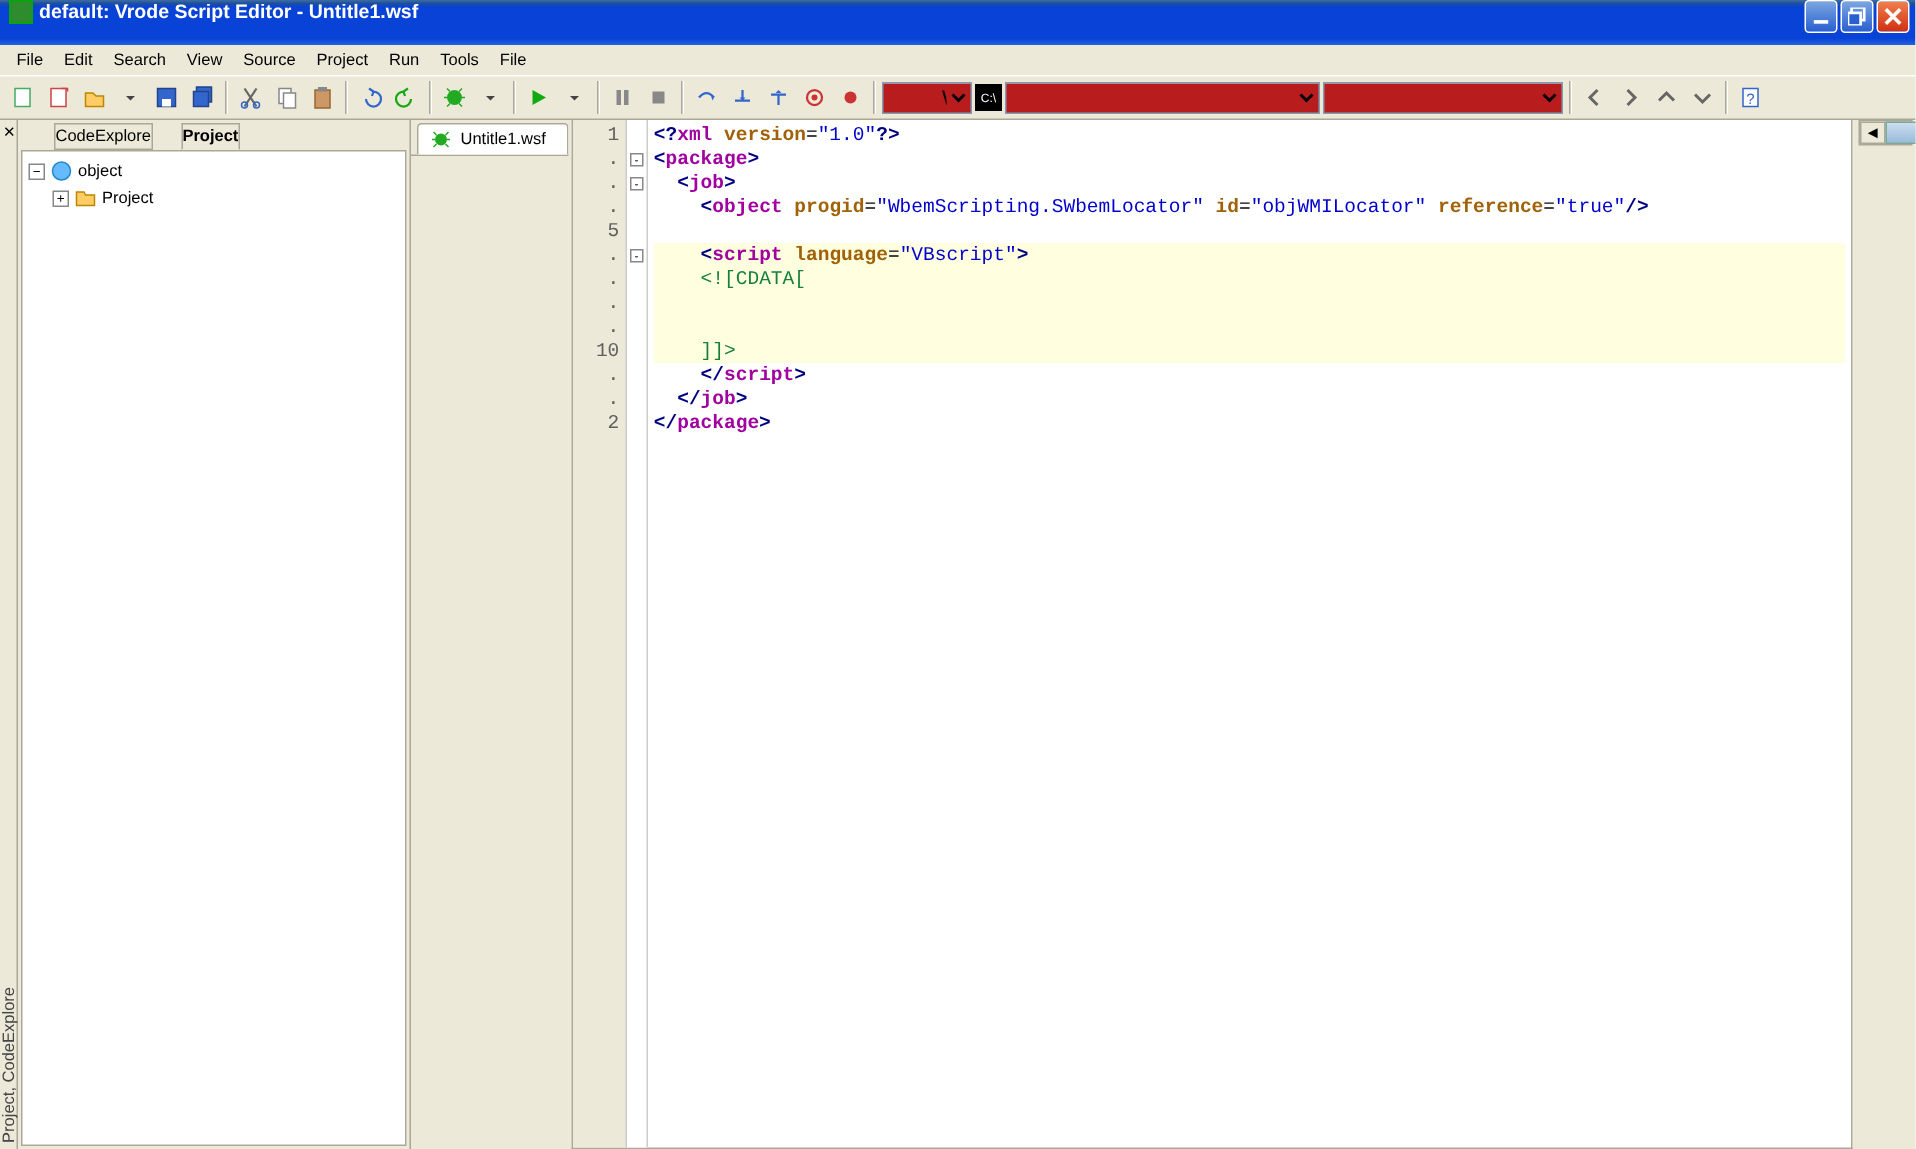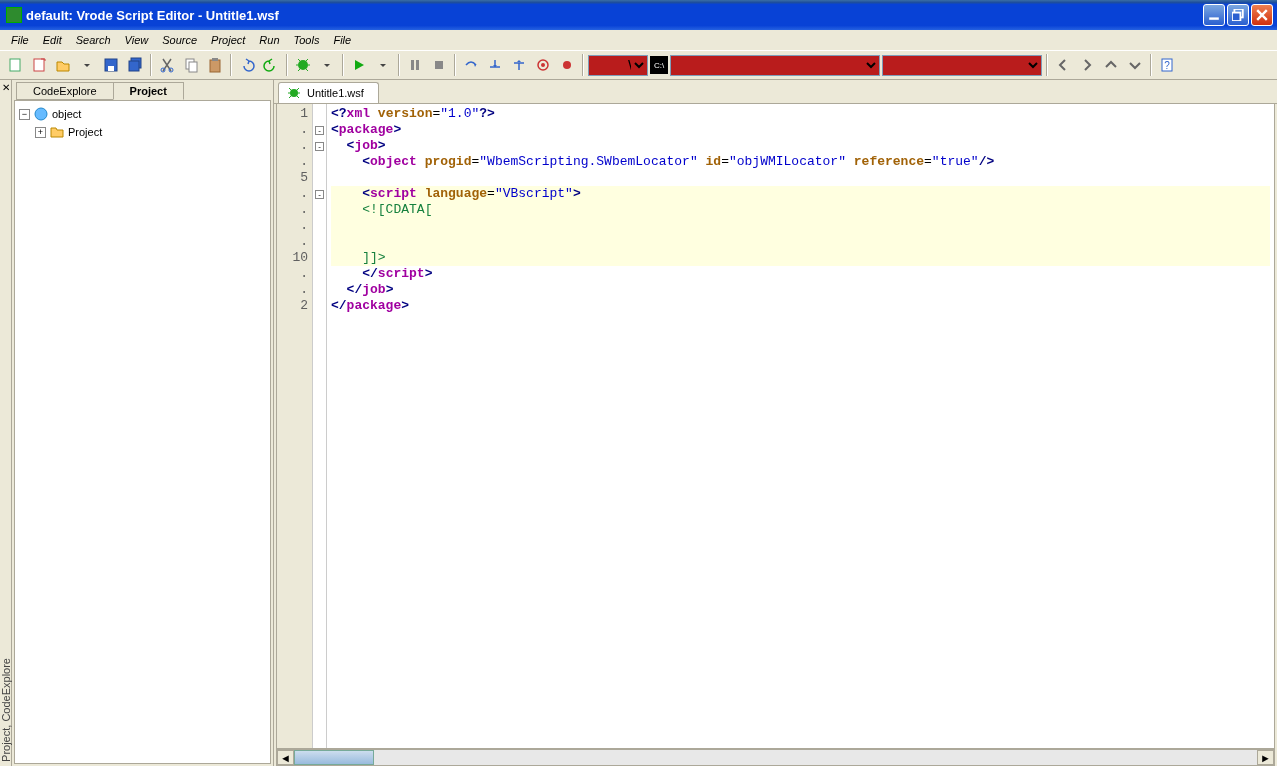--- a/index.html
+++ b/index.html
@@ -1,43 +1,43 @@
 <!DOCTYPE html>
 <html><head>
 <meta charset="utf-8">
 <style>
 * { box-sizing: border-box; margin: 0; padding: 0; }
 body { font-family: Tahoma, Arial, sans-serif; font-size: 11px; background: #ece9d8; width: 1277px; height: 766px; overflow: hidden; display: flex; flex-direction: column; }
-.titlebar { background: linear-gradient(to bottom, #3b6ea5 0%, #1e4e9c 8%, #0842d6 15%, #0842d6 85%, #2561e0 100%); height: 30px; display: flex; align-items: center; color: #fff; font-weight: bold; font-size: 13px; padding-left: 6px; }
+.titlebar { background: linear-gradient(to bottom, #3b6ea5 0%, #1e4e9c 8%, #0842d6 15%, #0842d6 85%, #2561e0 100%); height: 30px; display: flex; align-items: flex-start; color: #fff; font-weight: bold; font-size: 13px; padding-left: 6px; }
 .titlebar .app-icon { width: 16px; height: 16px; background: #2e8b2e; margin-right: 4px; border: 1px solid #0a0; display: inline-block; }
 .titlebar .spacer { flex: 1; }
 .win-btns { display: flex; gap: 2px; padding-right: 4px; }
 .win-btn { width: 22px; height: 22px; border: 1px solid #fff; border-radius: 3px; background: linear-gradient(to bottom,#7ba7e0,#2a5fd0); display: flex; align-items: center; justify-content: center; color: #fff; cursor: pointer; }
 .win-btn.close { background: linear-gradient(to bottom,#f08050,#d03010); }
 .win-btn svg { width: 12px; height: 12px; }
-.menubar { background: #ece9d8; height: 20px; display: flex; align-items: center; padding: 0 4px; font-style: italic; }
+.menubar { background: #ece9d8; height: 20px; display: flex; align-items: center; padding: 0 4px; }
 .menubar span { padding: 2px 7px; cursor: pointer; }
 .toolbar { background: #ece9d8; height: 30px; display: flex; align-items: center; padding: 2px 4px; border-top: 1px solid #fff; border-bottom: 1px solid #aca899; gap: 2px; }
 .tbtn { width: 22px; height: 22px; display: flex; align-items: center; justify-content: center; cursor: pointer; border: 1px solid transparent; }
 .tsep { width: 2px; height: 22px; border-left: 1px solid #aca899; border-right: 1px solid #fff; margin: 0 2px; }
 .tcombo { height: 21px; border: 1px solid #7f9db9; background: #b91c1c; font-size: 14px; padding-left: 35px; }
 .mainarea { flex: 1; display: flex; min-height: 0; }
 .leftpanel { width: 12px; background: #ece9d8; border-right: 1px solid #aca899; display: flex; align-items: flex-end; }
 .leftpanel span { writing-mode: vertical-rl; transform: rotate(180deg); padding: 4px 0; color: #444; }
 .sidebar { width: 262px; background: #ece9d8; border-right: 1px solid #aca899; display: flex; flex-direction: column; position: relative; }
 .sidebar-close { position: absolute; left: -10px; top: 2px; width: 10px; height: 10px; font-size: 10px; color: #000; cursor: pointer; }
 .sidebar-tabs { display: flex; padding: 2px 4px 0 4px; }
-.sidebar-tab { padding: 2px 16px; border: 1px solid #aca899; background: #ece9d8; cursor: pointer; margin-right: -1px; }
+.sidebar-tab { padding: 2px 0; border: 1px solid #aca899; background: #ece9d8; cursor: pointer; margin-right: -1px; margin-left: 20px; }
 .sidebar-tab.active { background: #ece9d8; border-bottom-color: #ece9d8; font-weight: bold; position: relative; z-index: 1; }
 .sidebar-body { flex: 1; background: #fff; border: 1px solid #aca899; margin: 0 2px 2px 2px; padding: 4px; }
 .tree-node { display: flex; align-items: center; padding: 1px 0; cursor: pointer; }
 .tree-node .exp { width: 11px; height: 11px; border: 1px solid #888; background: #fff; display: flex; align-items: center; justify-content: center; font-size: 9px; line-height: 1; margin-right: 3px; }
 .tree-node .ticon { width: 16px; height: 16px; margin-right: 3px; display: flex; align-items: center; justify-content: center; }
 .tree-indent { margin-left: 16px; }
-.editor-area { flex: 1; display: flex; flex-direction: column; background: #ece9d8; min-width: 0; }
+.editor-area { flex: 1; display: flex; flex-direction: row; background: #ece9d8; min-width: 0; }
 .editor-tabs { height: 24px; display: flex; align-items: flex-end; padding-left: 4px; border-bottom: 1px solid #aca899; }
 .editor-tab { background: #fff; border: 1px solid #aca899; border-bottom: none; padding: 3px 14px 3px 8px; display: flex; align-items: center; gap: 6px; cursor: pointer; border-radius: 3px 3px 0 0; }
 .editor-tab .bug { width: 14px; height: 14px; }
 .editor-body { flex: 1; display: flex; background: #fff; border: 1px solid #aca899; border-top: none; margin: 0 2px 0 2px; min-height: 0; }
 .gutter { width: 36px; background: #ece9d8; border-right: 1px solid #ccc; text-align: right; padding: 2px 4px 0 0; font-family: 'Courier New', monospace; font-size: 13px; color: #606060; }
 .gutter div { height: 16px; line-height: 16px; }
 .fold { width: 14px; background: #fff; border-right: 1px solid #ccc; padding-top: 2px; }
 .fold div { height: 16px; display: flex; align-items: center; justify-content: center; }
 .fold .fm { width: 9px; height: 9px; border: 1px solid #888; background: #fff; font-size: 8px; line-height: 7px; text-align: center; }
 .code { flex: 1; font-family: 'Courier New', monospace; font-size: 13px; padding: 2px 4px; overflow: hidden; white-space: pre; }

